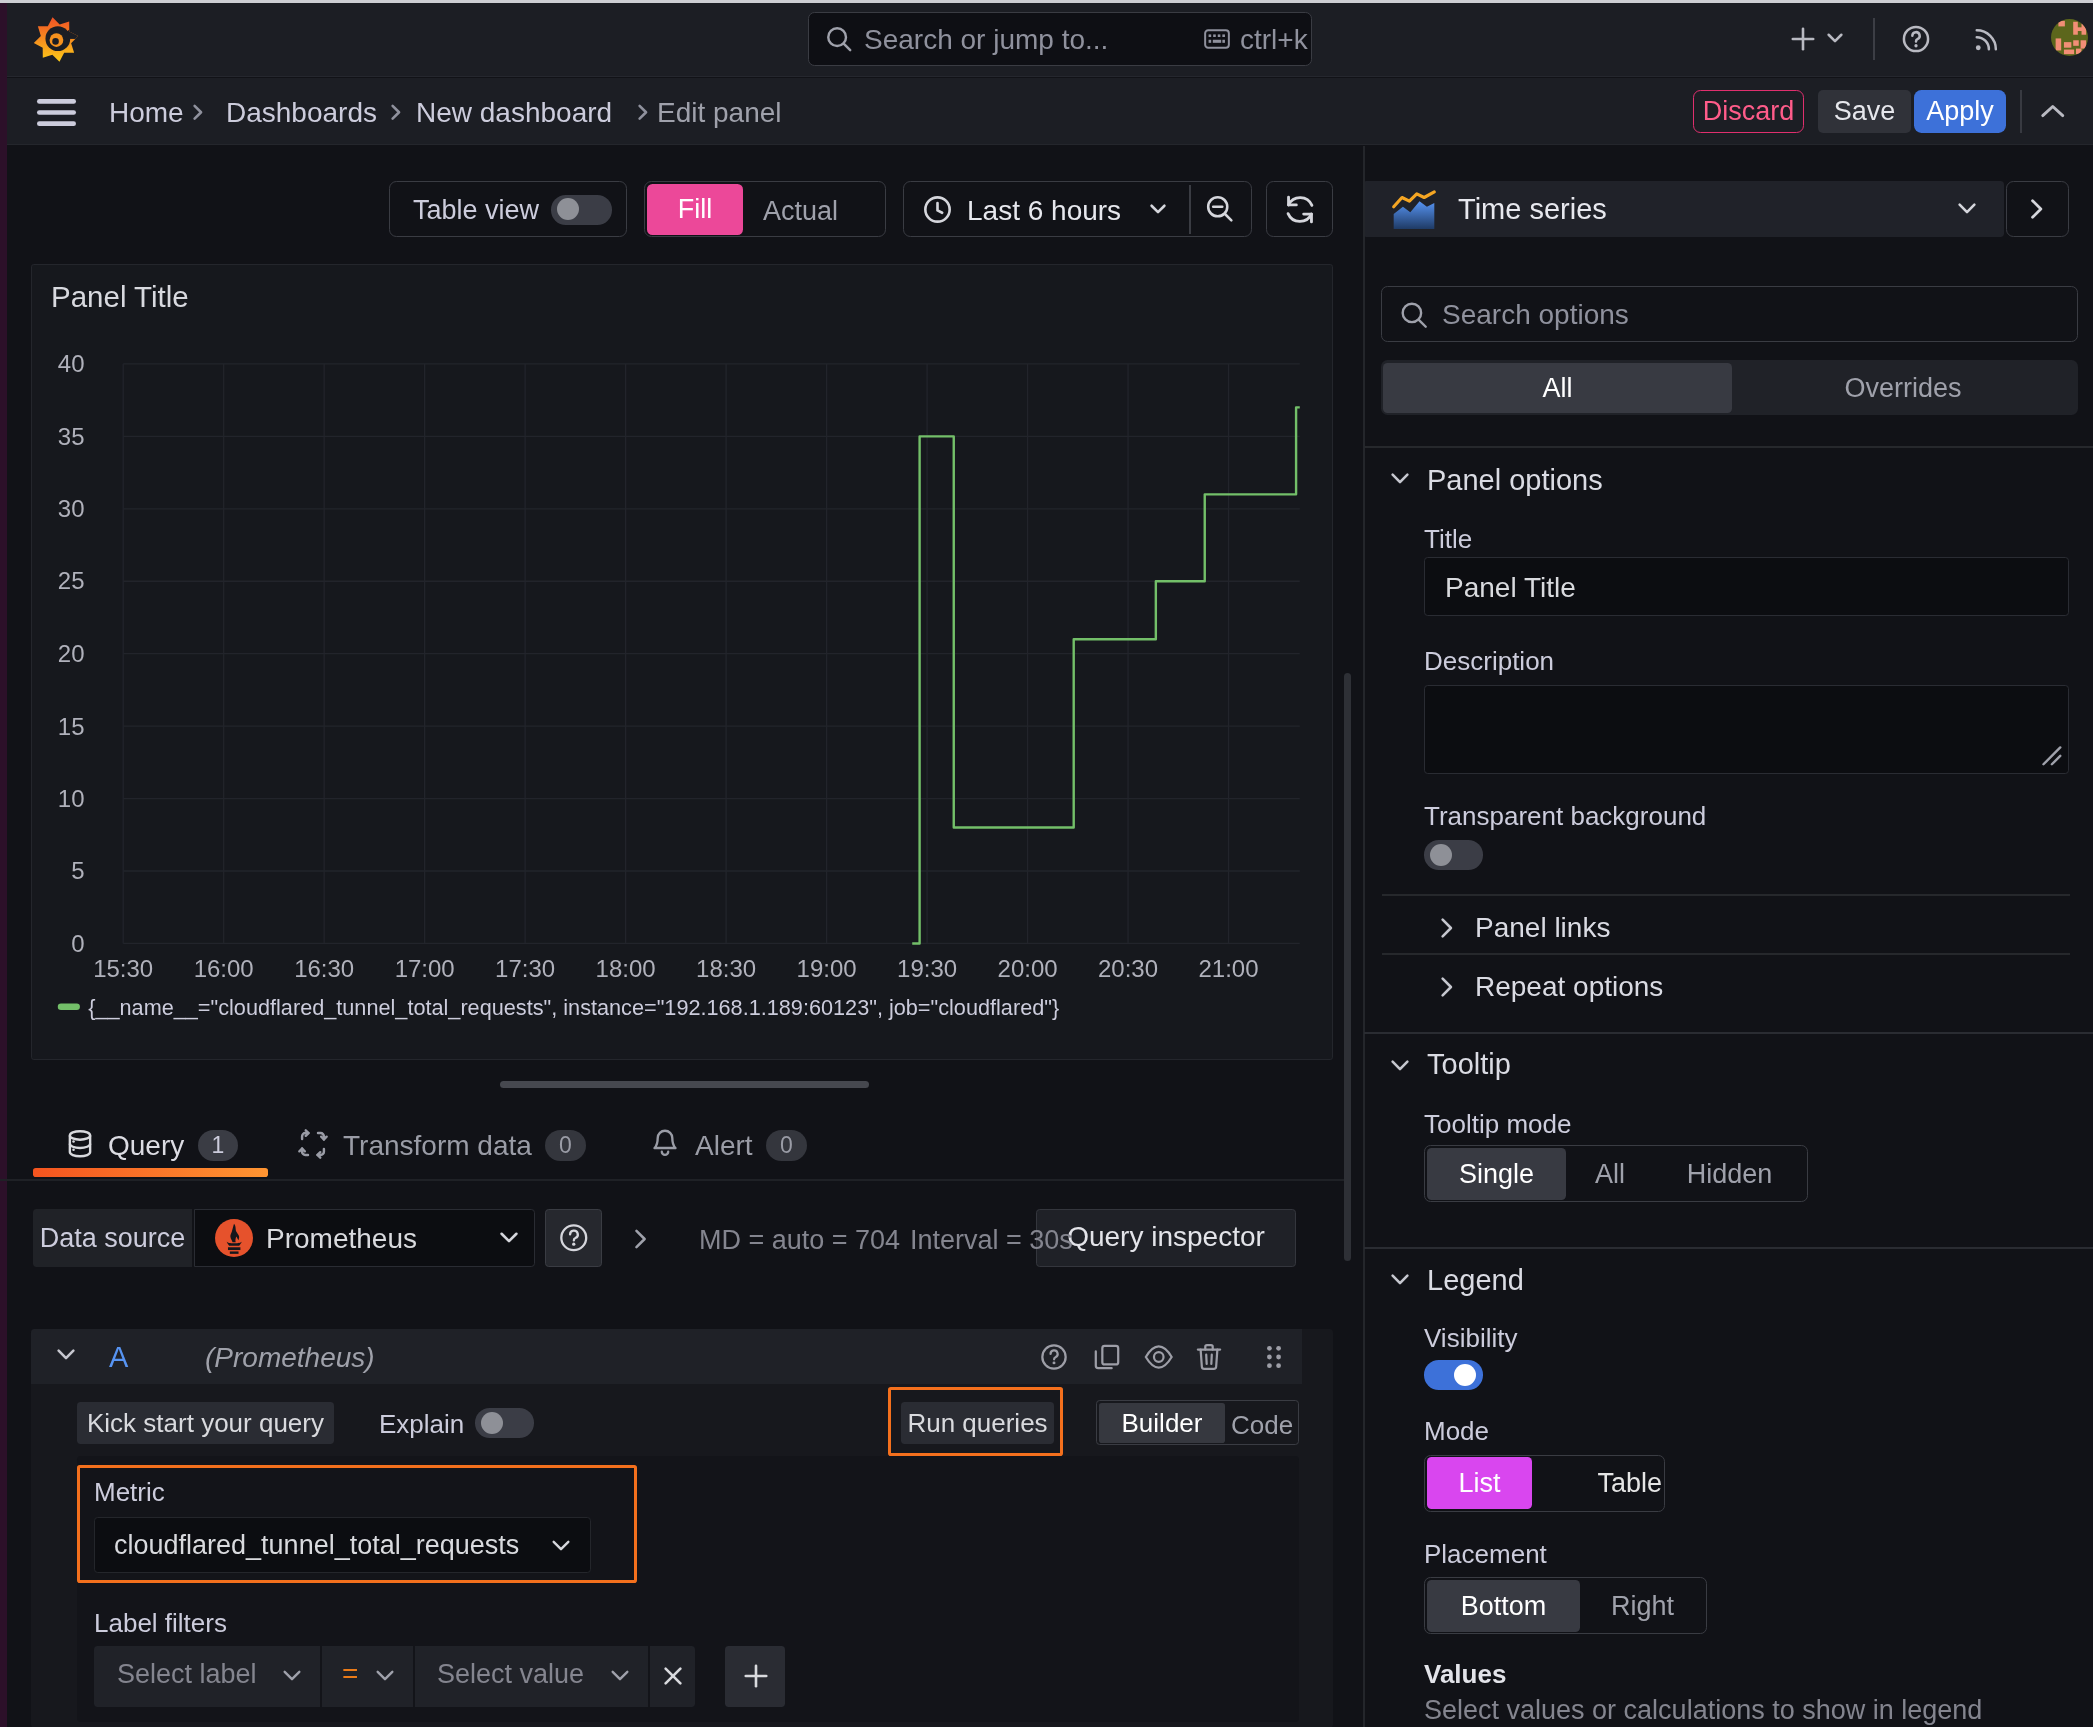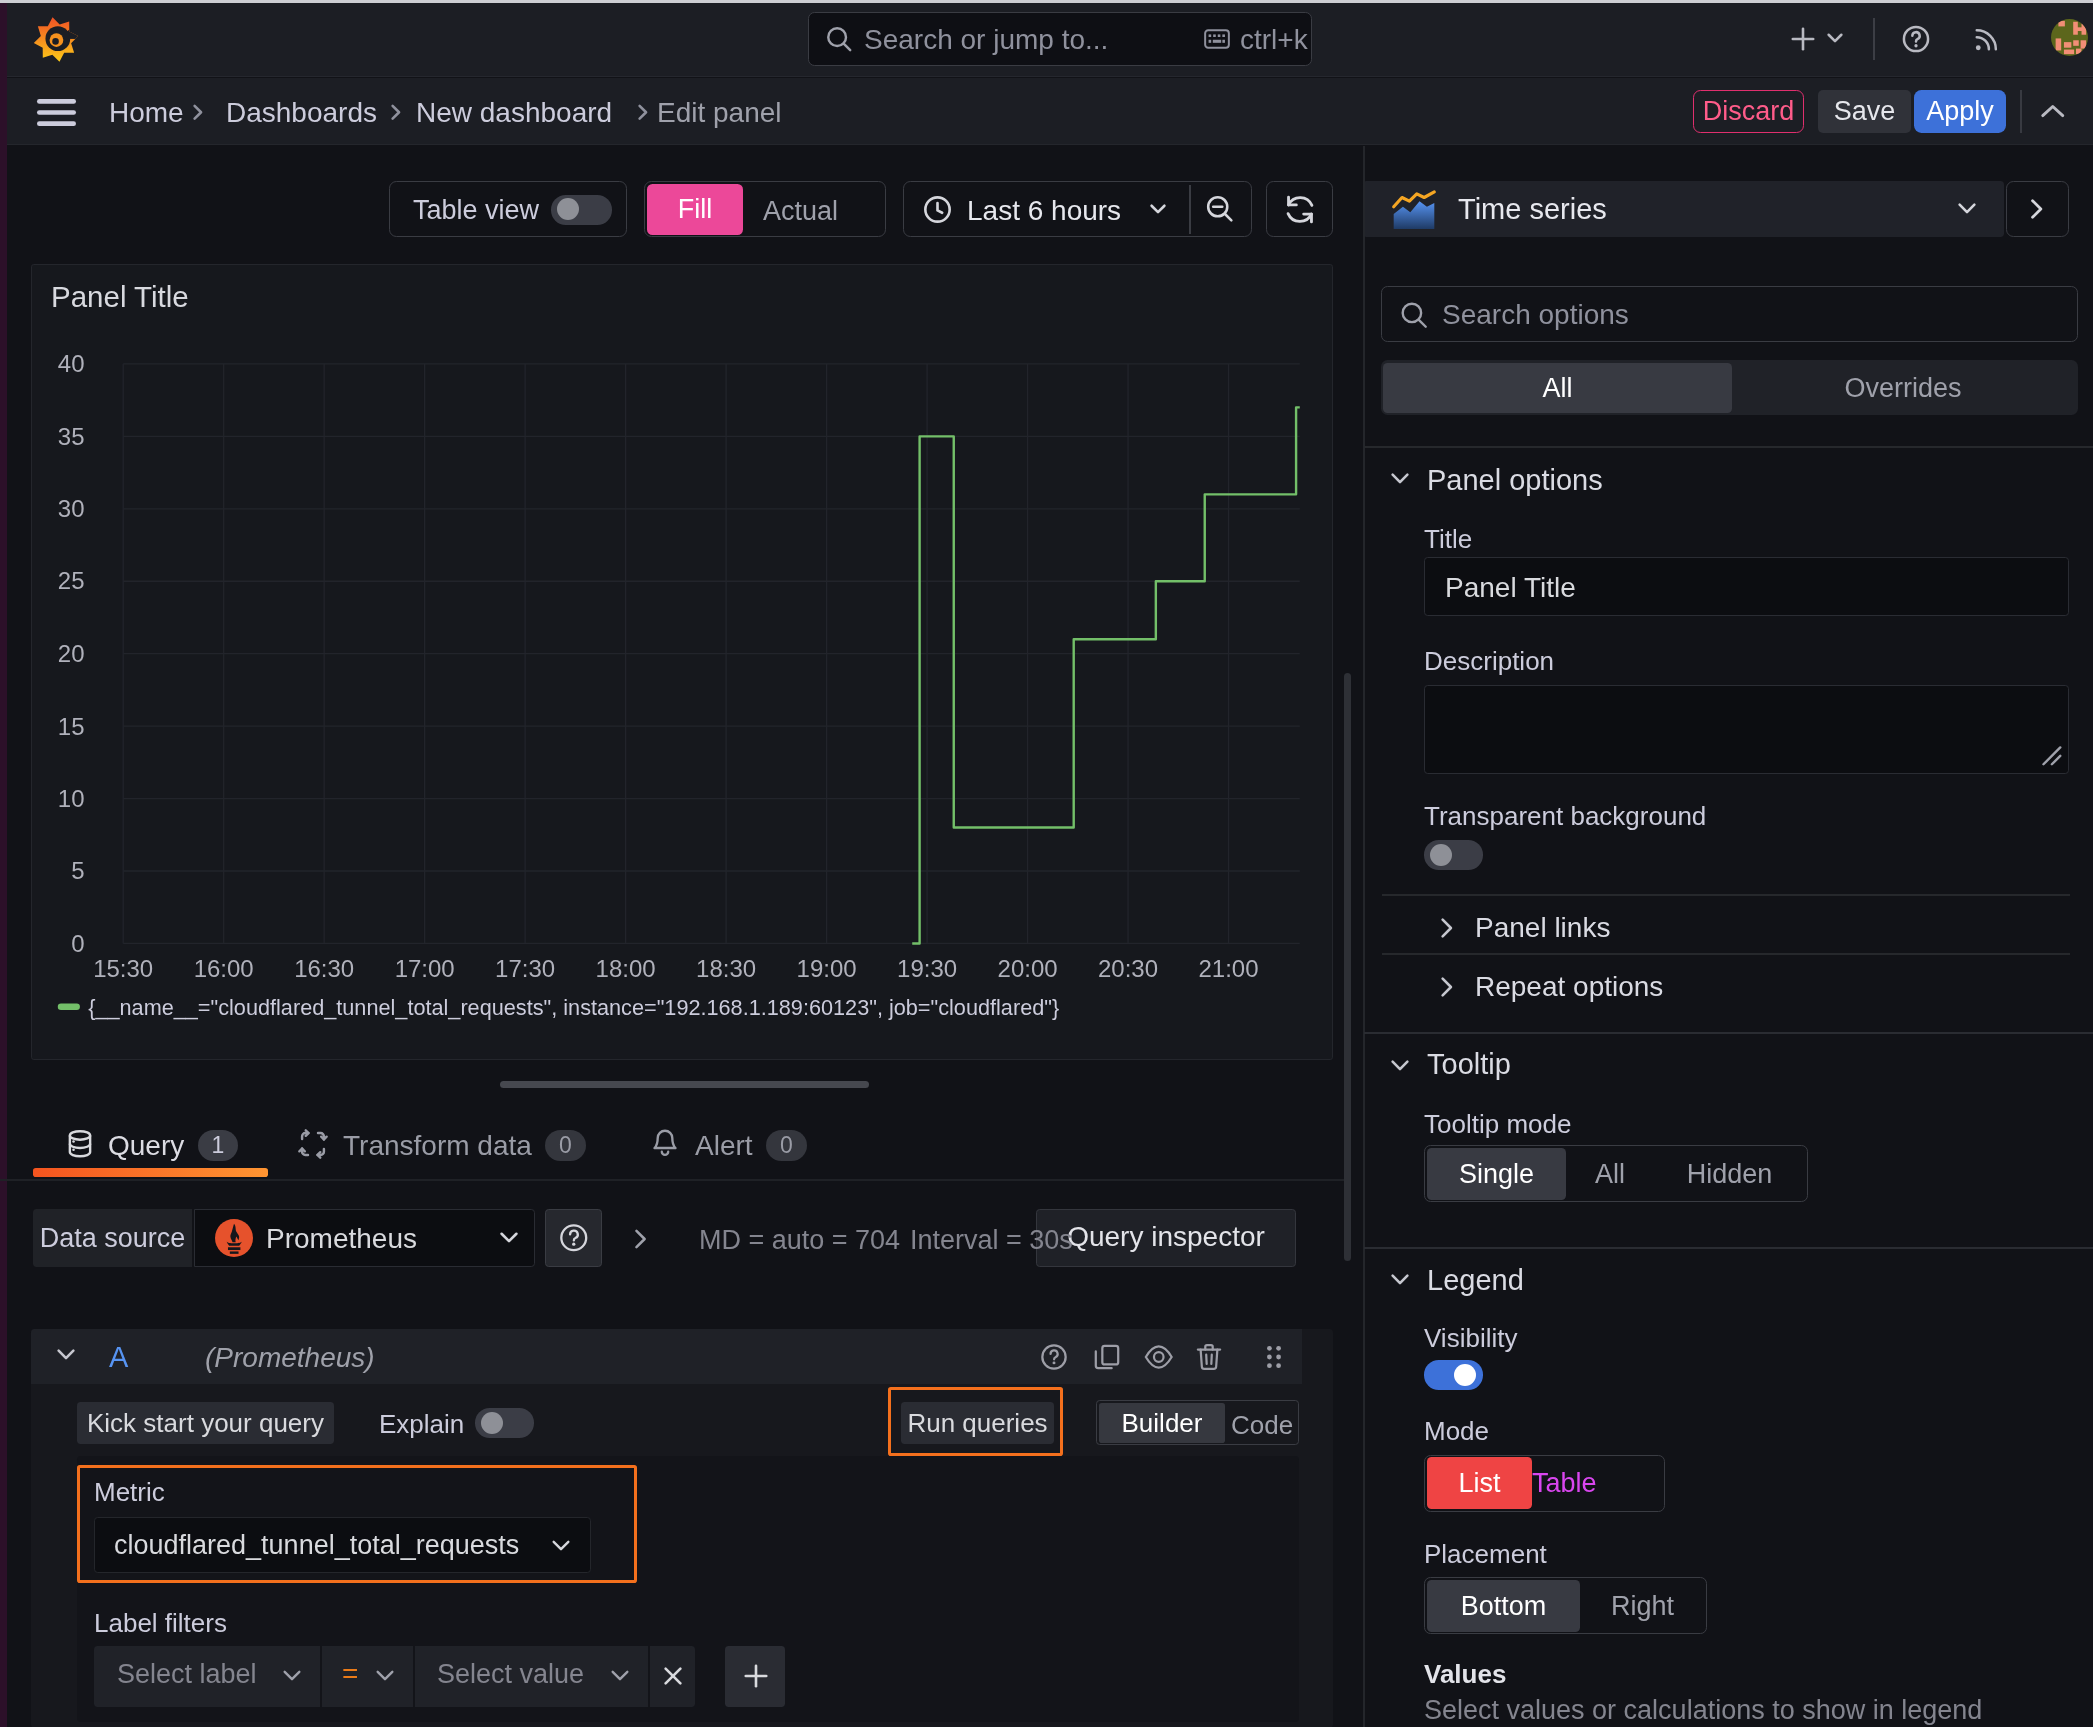--- a/index.html
+++ b/index.html
@@ -465,22 +465,22 @@
   <div class="abs" style="left:1364px;top:1247px;width:729px;height:1.8px;background:#2a2c32;"></div>
   <svg class="abs" style="left:1388px;top:1272px;" width="24" height="15.7" viewBox="0 0 26 17">
         <polyline points="5,4 13,12 21,4" style="fill:none;stroke:#c6c7cf;stroke-width:2.8;stroke-linecap:round;stroke-linejoin:round"></polyline>
       </svg>
   <div class="txt" style="left:1427px;top:1264px;font-size:29px;font-weight:500;color:#dadbe3;">Legend</div>
   <div class="txt" style="left:1424px;top:1323px;font-size:26px;color:#ccccdc;">Visibility</div>
   <div class="abs" style="left:1424px;top:1360px;width:59px;height:29.5px;background:#3d71d9;border-radius:14.8px;"></div>
   <div class="abs" style="left:1454px;top:1364px;width:22px;height:22px;background:#ffffff;border-radius:50%;"></div>
   <div class="txt" style="left:1424px;top:1416px;font-size:26px;color:#ccccdc;">Mode</div>
   <div class="abs" style="left:1424px;top:1455px;width:241px;height:57px;border:1.8px solid #3a3c43;border-radius:6.5px;"></div>
-  <div class="abs" style="left:1427px;top:1457px;width:105px;height:52px;background:#ef4444;border-radius:4.6px;color:#ffffff;font-size:27px;font-weight:400;line-height:52px;text-align:center;">List</div>
-  <div class="abs" style="left:1532px;top:1457px;width:130px;height:52px;color:#d946ef;font-size:27px;line-height:52px;text-align:left;">Table</div>
+  <div class="abs" style="left:1427px;top:1457px;width:105px;height:52px;background:#d946ef;border-radius:4.6px;color:#ffffff;font-size:27px;font-weight:400;line-height:52px;text-align:center;">List</div>
+  <div class="abs" style="left:1532px;top:1457px;width:130px;height:52px;color:#e5e5e5;font-size:27px;line-height:52px;text-align:right;">Table</div>
   <div class="txt" style="left:1424px;top:1539px;font-size:26px;color:#ccccdc;">Placement</div>
   <div class="abs" style="left:1424px;top:1577px;width:283px;height:57px;border:1.8px solid #3a3c43;border-radius:6.5px;"></div>
   <div class="abs" style="left:1427px;top:1580px;width:153px;height:52px;background:#383a42;border-radius:4.6px;color:#ffffff;font-size:27px;font-weight:400;line-height:52px;text-align:center;">Bottom</div>
   <div class="abs" style="left:1580px;top:1580px;width:125px;height:52px;color:#9fa1ab;font-size:27px;line-height:52px;text-align:center;">Right</div>
   <div class="txt" style="left:1424px;top:1659px;font-size:26px;font-weight:700;color:#e3e4ea;">Values</div>
   <div class="txt" style="left:1424px;top:1695px;font-size:27px;color:#84858f;">Select values or calculations to show in legend</div>
 </div>
 
 </div>
 

